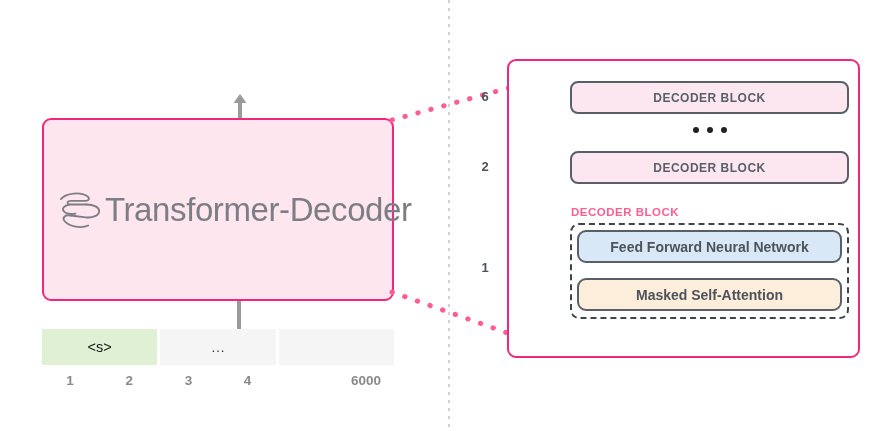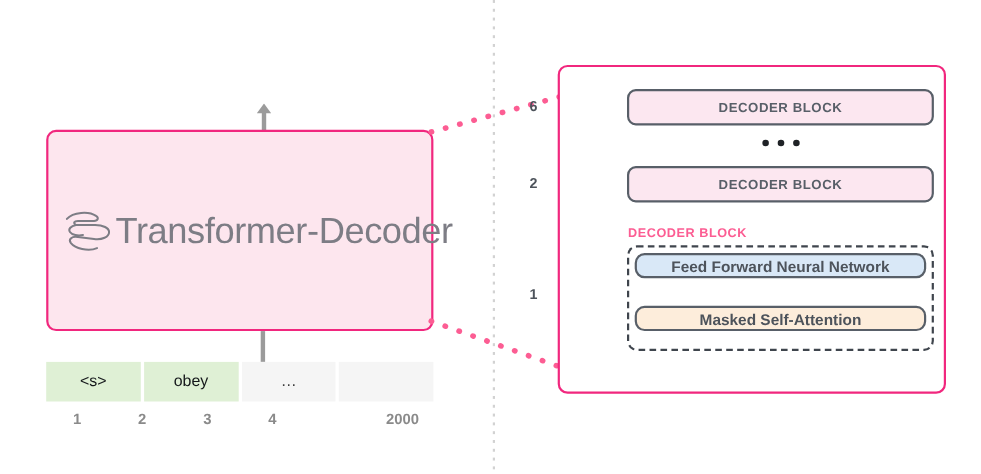--- a/index.html
+++ b/index.html
@@ -230,21 +230,21 @@
     height: 96px;
     box-sizing: border-box;
     border: 2.2px dashed #3f454d;
     border-radius: 9px;
   }
 
   .sublayer {
     position: absolute;
     left: 577px;
     width: 265px;
-    height: 23px;
+    height: 33px;
     box-sizing: border-box;
     border: 2.2px solid #585f68;
     border-radius: 9px;
     display: flex;
     align-items: center;
     justify-content: center;
     font-size: 14px;
     font-weight: bold;
     color: #4d535b;
   }
@@ -279,32 +279,31 @@
         </g>
       </svg>
       <div class="model-label">Transformer-Decoder</div>
     </div>
   </div>
 
   <div class="stem-down"></div>
 
   <div class="token-row">
     <div class="token-cell">&lt;s&gt;</div>
-    <div class="token-cell">obey</div>
     <div class="token-cell empty">…</div>
     <div class="token-cell blank"></div>
   </div>
 
   <div class="index-row">
     <div class="index-cell">1</div>
     <div class="index-cell">2</div>
     <div class="index-cell">3</div>
     <div class="index-cell">4</div>
     <div class="index-cell"></div>
-    <div class="index-cell">2000</div>
+    <div class="index-cell">6000</div>
   </div>
 
   <div class="divider"></div>
 
   <svg class="connector" style="left:388px; top:82px; width:132px; height:42px;" viewBox="0 0 132 42">
     <line x1="4" y1="38" x2="128" y2="4" stroke="#fc5d93" stroke-width="5" stroke-linecap="round" stroke-dasharray="0.4 13"></line>
   </svg>
 
   <svg class="connector" style="left:388px; top:288px; width:132px; height:52px;" viewBox="0 0 132 52">
     <line x1="4" y1="4" x2="128" y2="48" stroke="#fc5d93" stroke-width="5" stroke-linecap="round" stroke-dasharray="0.4 13"></line>

